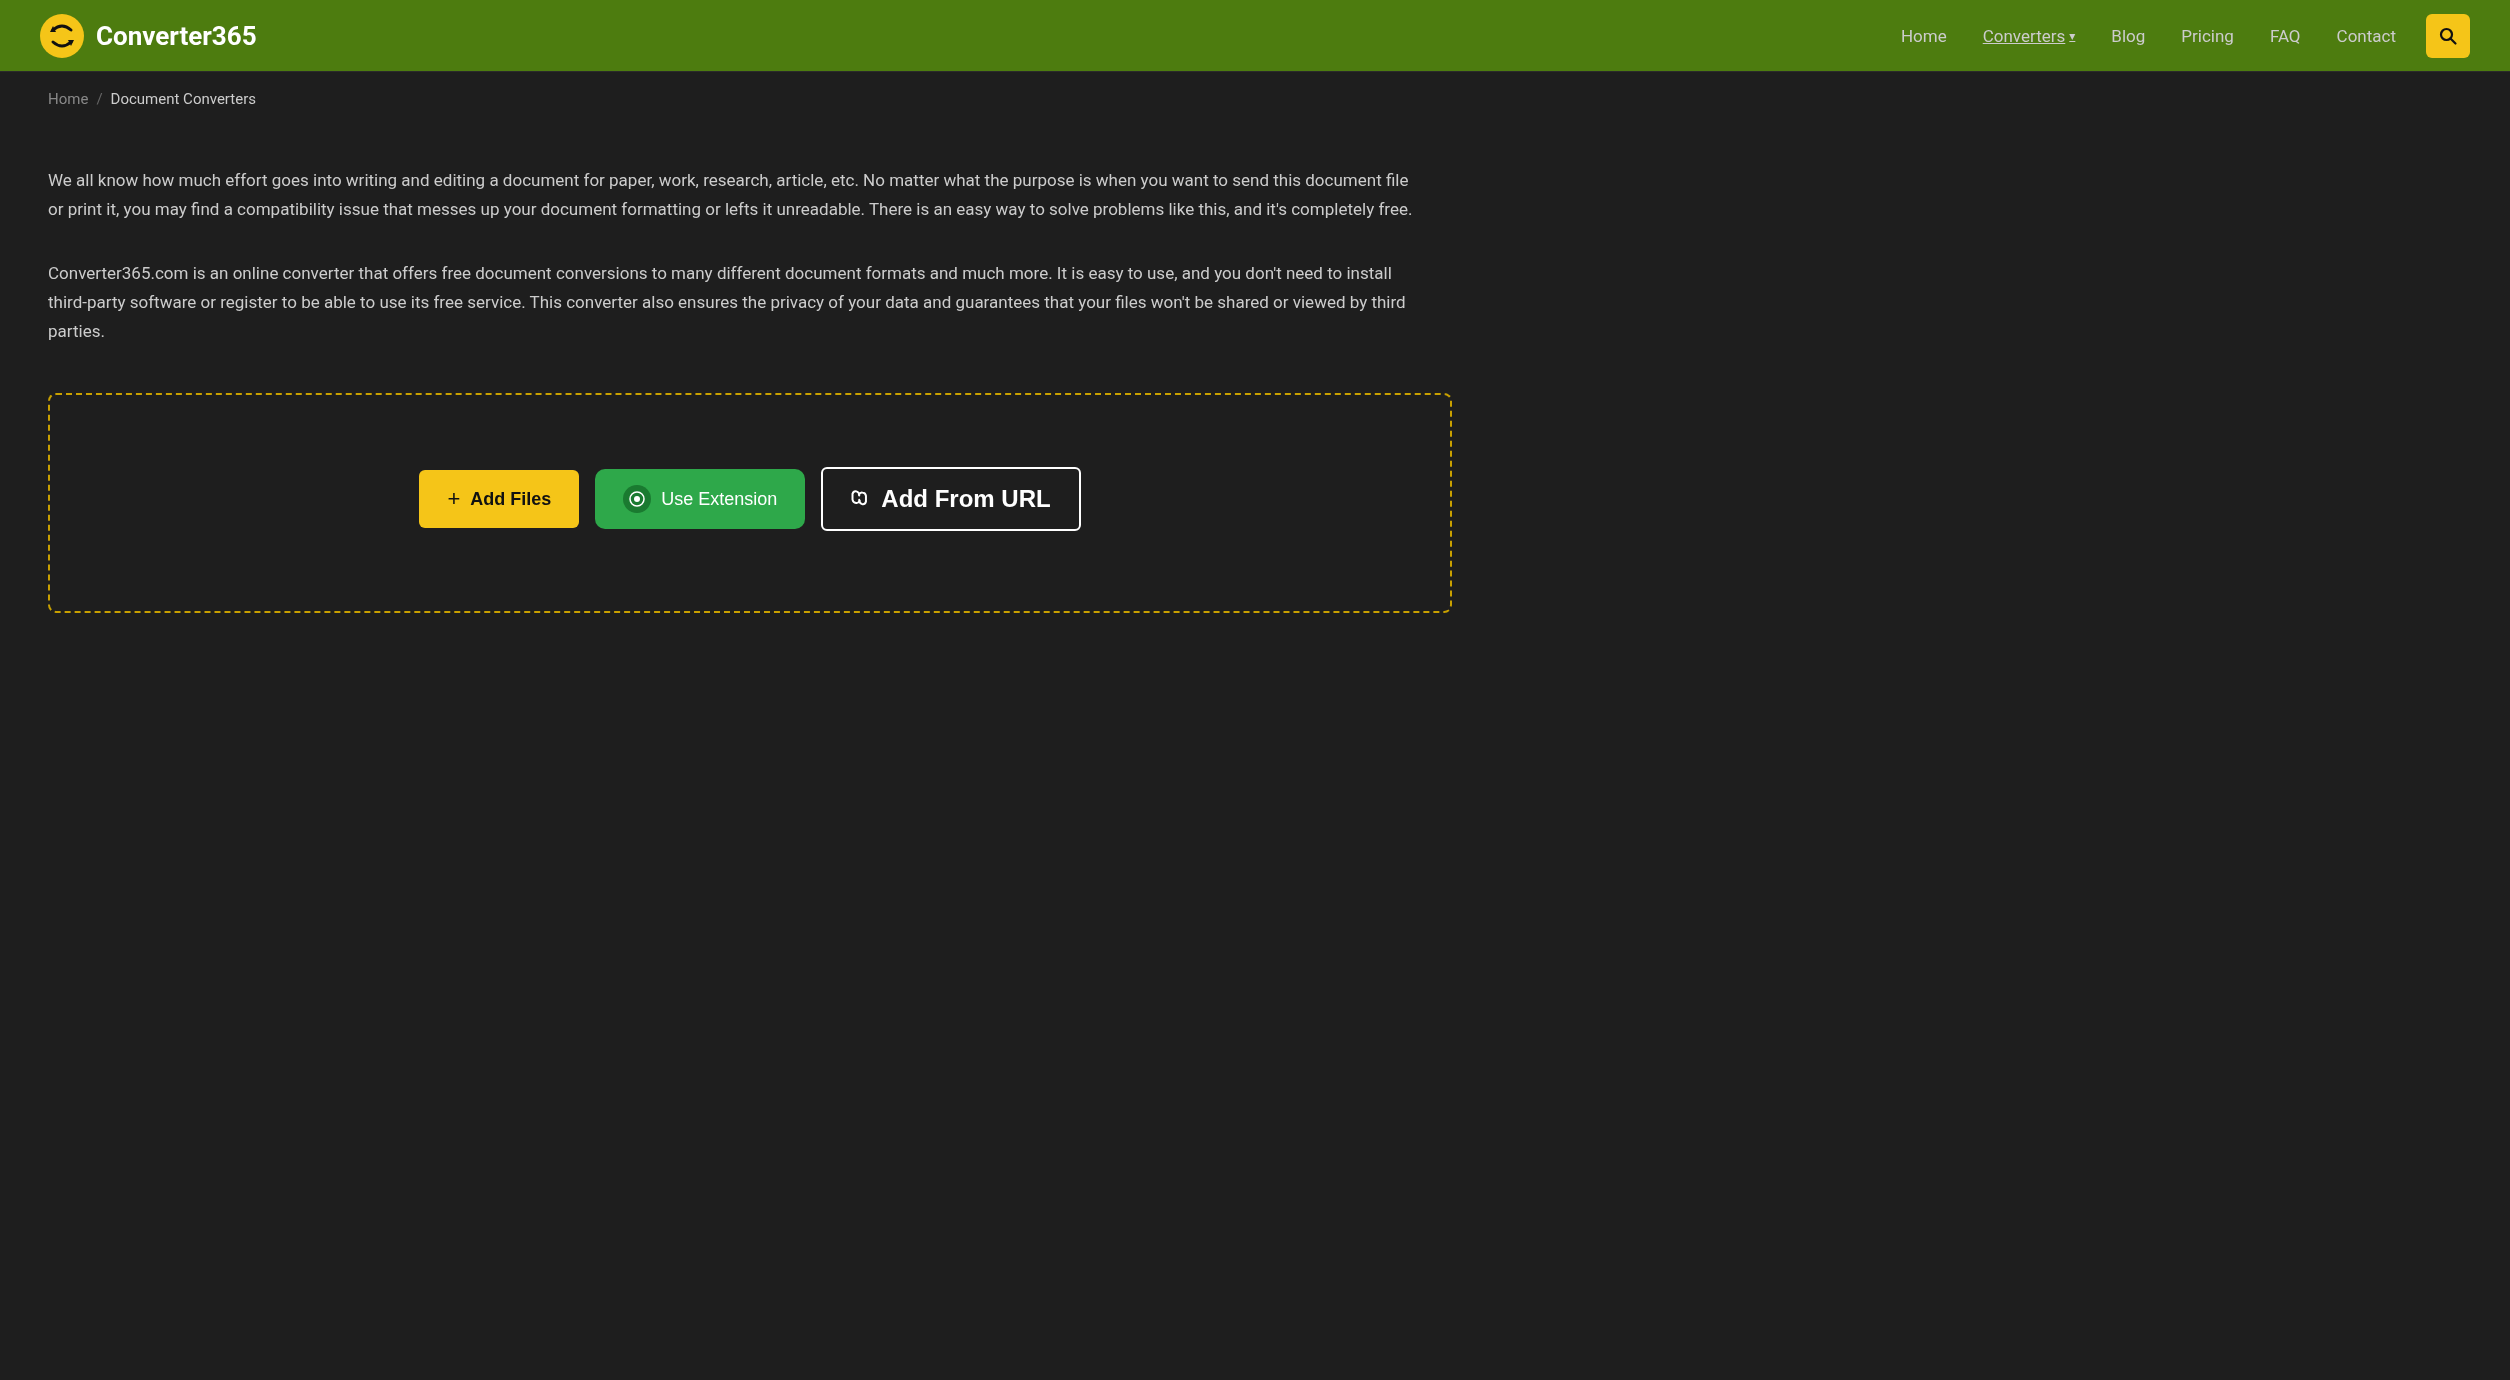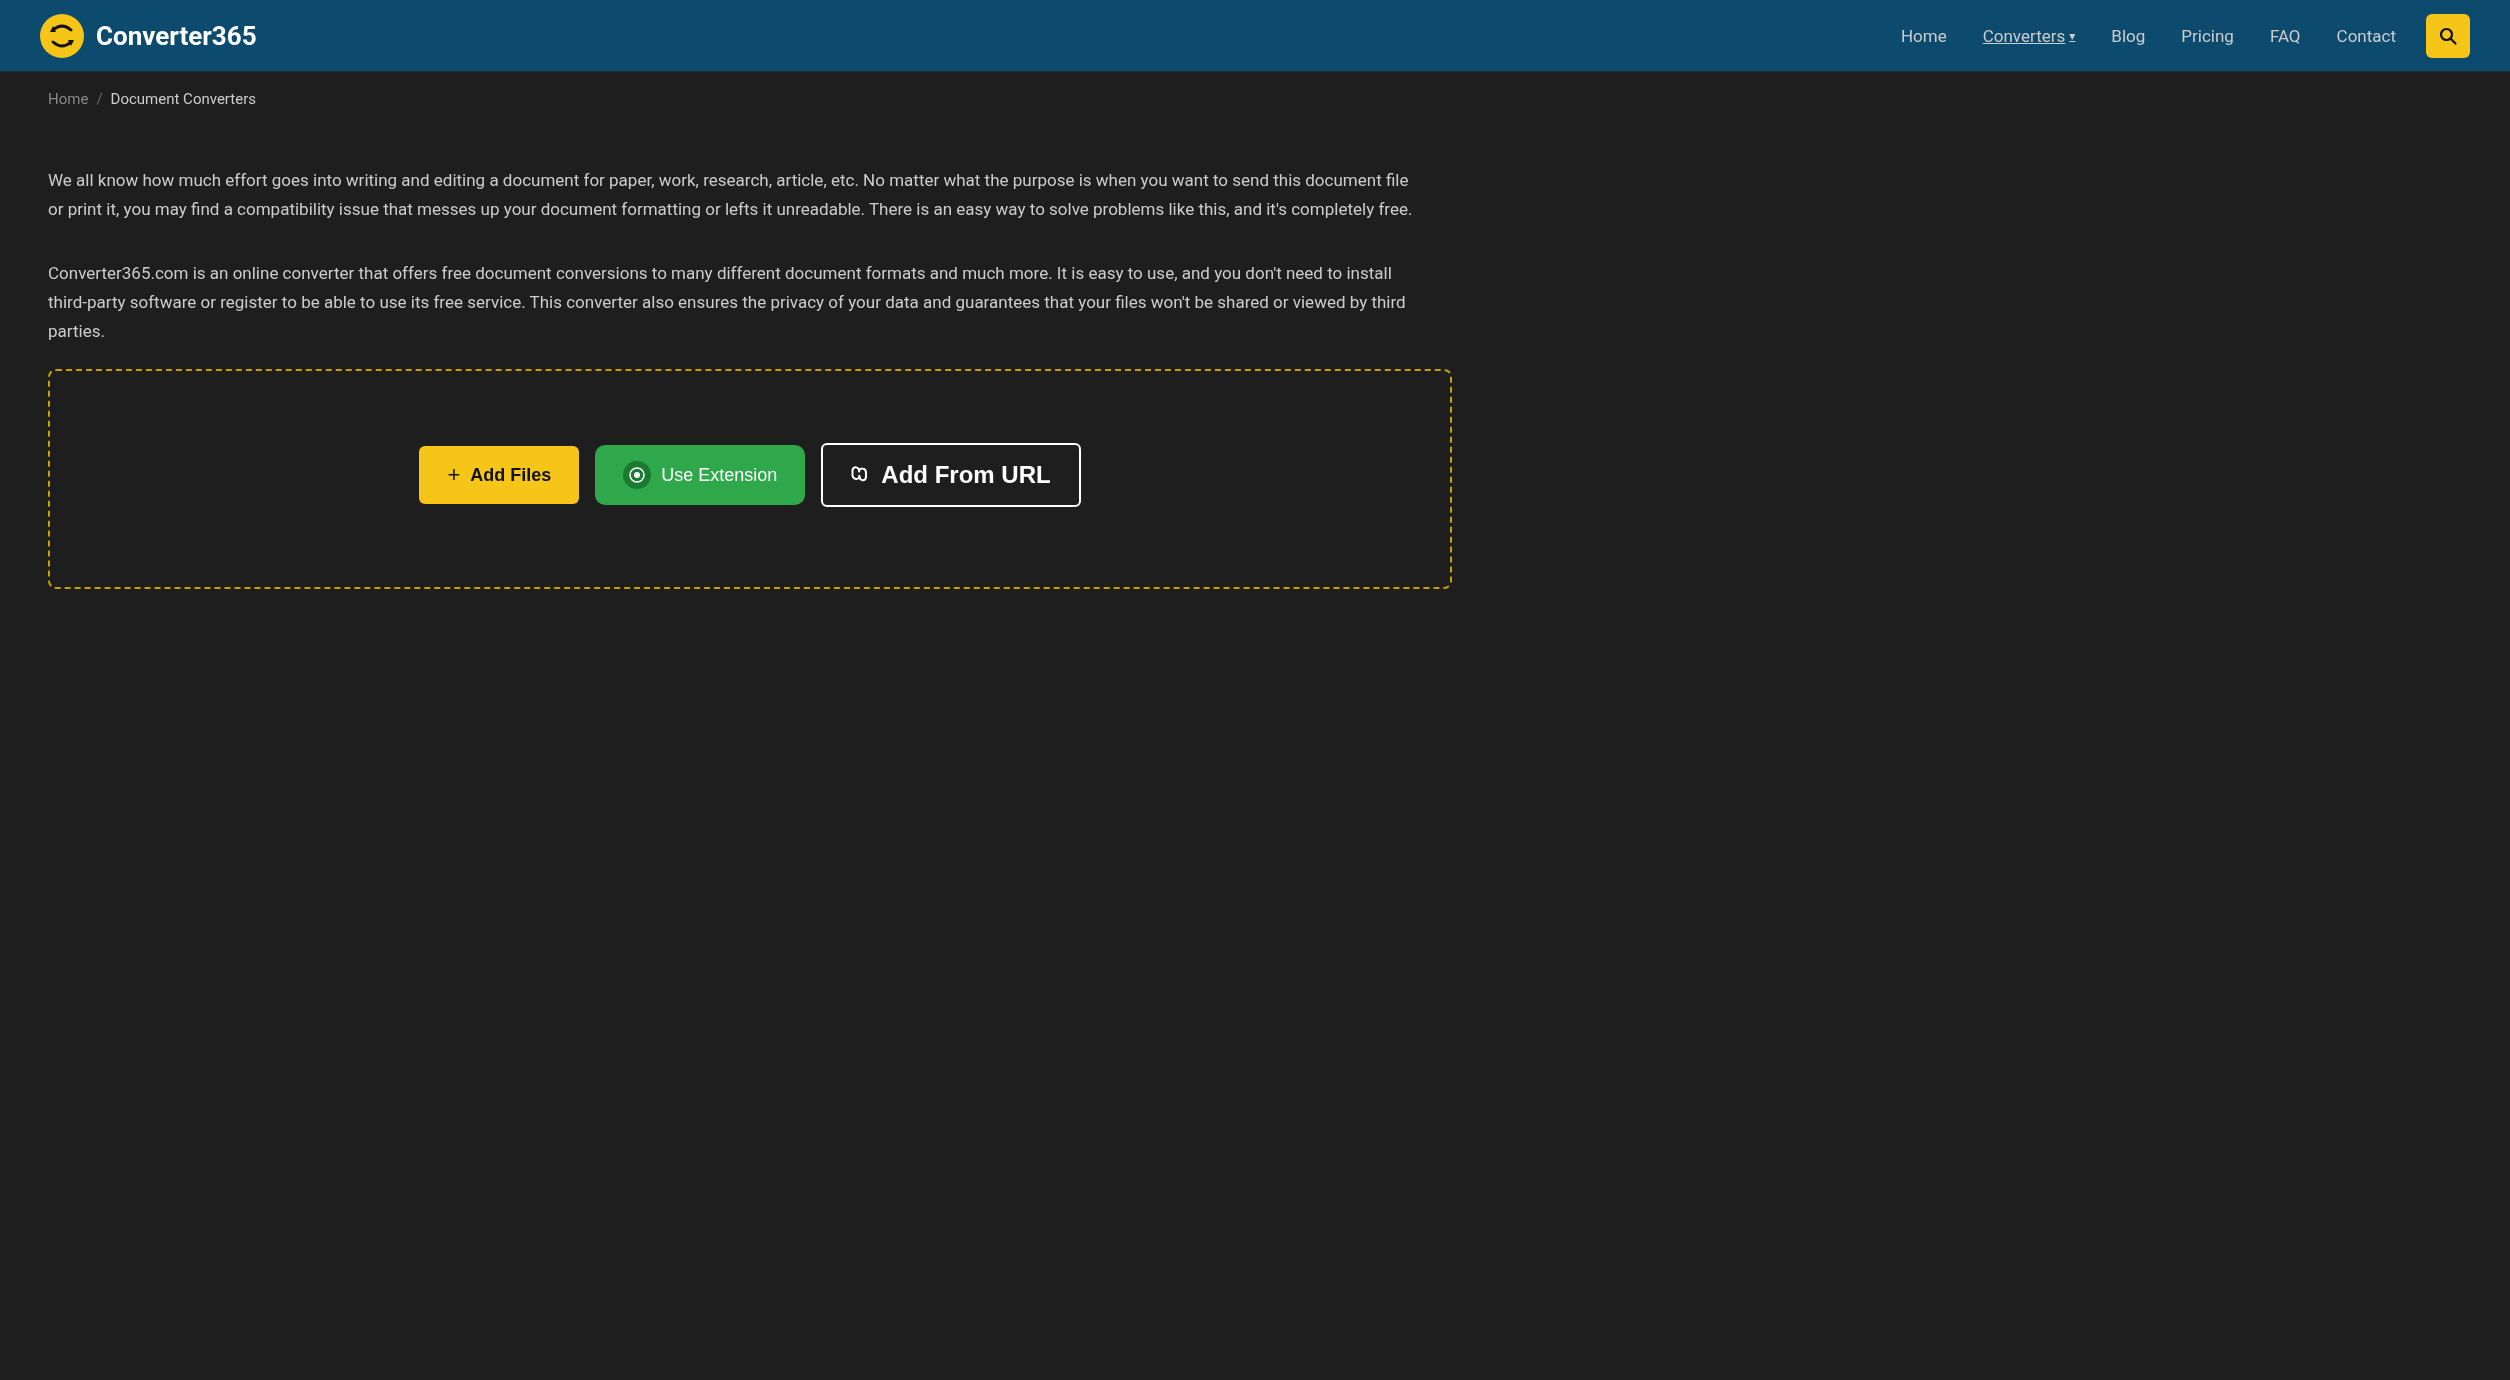--- a/index.html
+++ b/index.html
@@ -10,21 +10,21 @@
 
     body {
       background-color: #1e1e1e;
       color: #ffffff;
       font-family: -apple-system, BlinkMacSystemFont, 'Segoe UI', Roboto, Helvetica, Arial, sans-serif;
       min-height: 100vh;
     }
 
     
     .navbar {
-      background-color: #0c4a6e;
+      background-color: #4d7c0f;
       display: flex;
       align-items: center;
       justify-content: space-between;
       padding: 11px 40px;
       height: 72px;
       border-bottom: 1px solid #2a2a2a;
     }
 
     .navbar-brand {
       display: flex;
@@ -132,21 +132,21 @@
       color: #cccccc;
       max-width: 1380px;
       margin-bottom: 35px;
     }
 
     .page-description-2 {
       font-size: 17px;
       line-height: 1.7;
       color: #cccccc;
       max-width: 1380px;
-      margin-bottom: 24px;
+      margin-bottom: 48px;
     }
 
     
     .upload-area {
       border: 2px dashed #c8a000;
       border-radius: 8px;
       padding: 60px 40px 80px 40px;
       margin: 0 0 0 0;
       display: flex;
       flex-direction: column;

